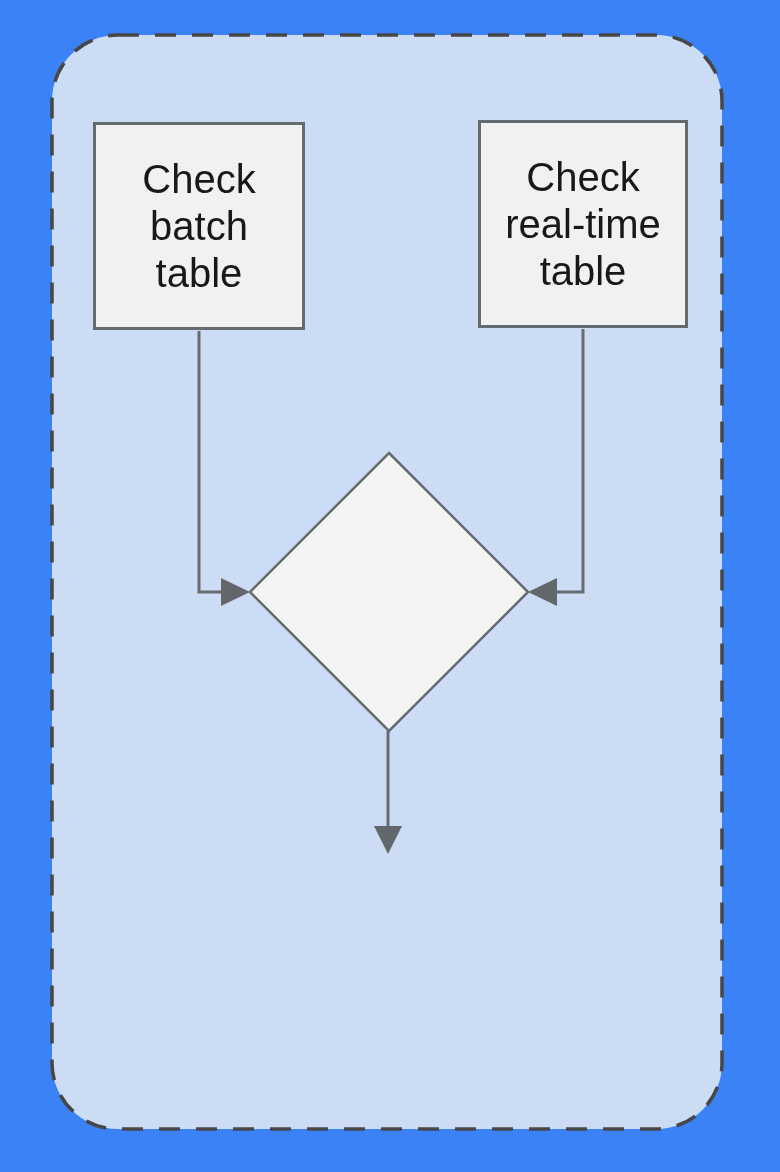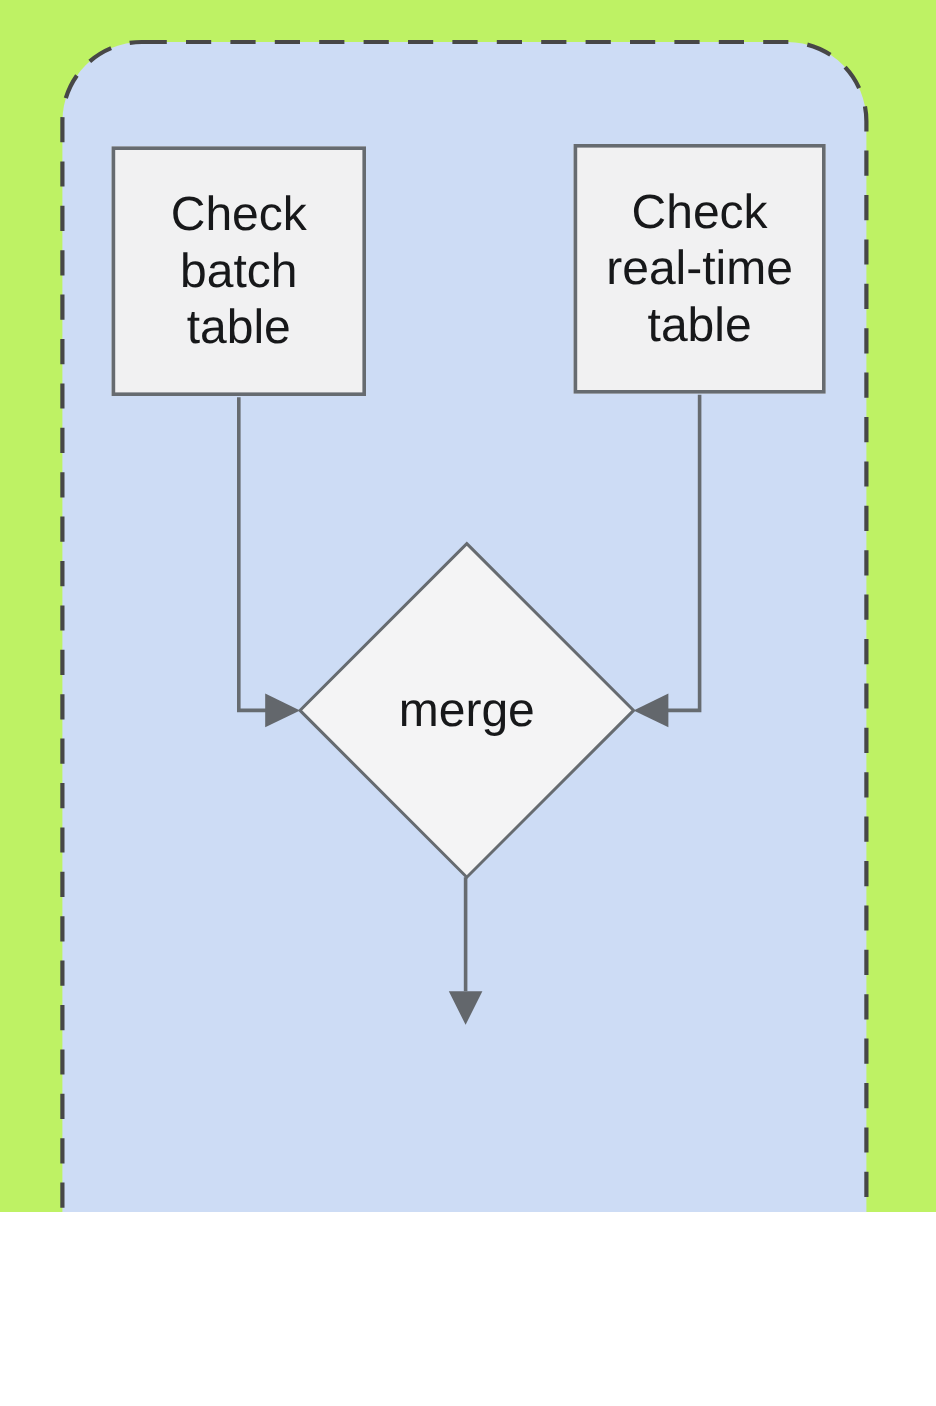--- a/index.html
+++ b/index.html
@@ -3,22 +3,22 @@
 <meta charset="utf-8">
 <style>
   html, body {
     margin: 0;
     padding: 0;
     background: #ffffff;
   }
   .stage {
     position: relative;
     width: 780px;
-    height: 1010px;
-    background: #bef264;
+    height: 1172px;
+    background: #3b82f6;
     overflow: hidden;
     font-family: "Liberation Sans", sans-serif;
   }
   .shapes-layer {
     position: absolute;
     left: 0;
     top: 0;
   }
   .node {
     position: absolute;
@@ -74,18 +74,15 @@
 batch
 table</span>
   </div>
 
   <div class="node" id="node-check-realtime">
     <span class="node-label">Check
 real-time
 table</span>
   </div>
 
-  <div class="floating-label" id="label-merge">
-    <span class="node-label">merge</span>
-  </div>
 
 
 </div>
 
 </body></html>

